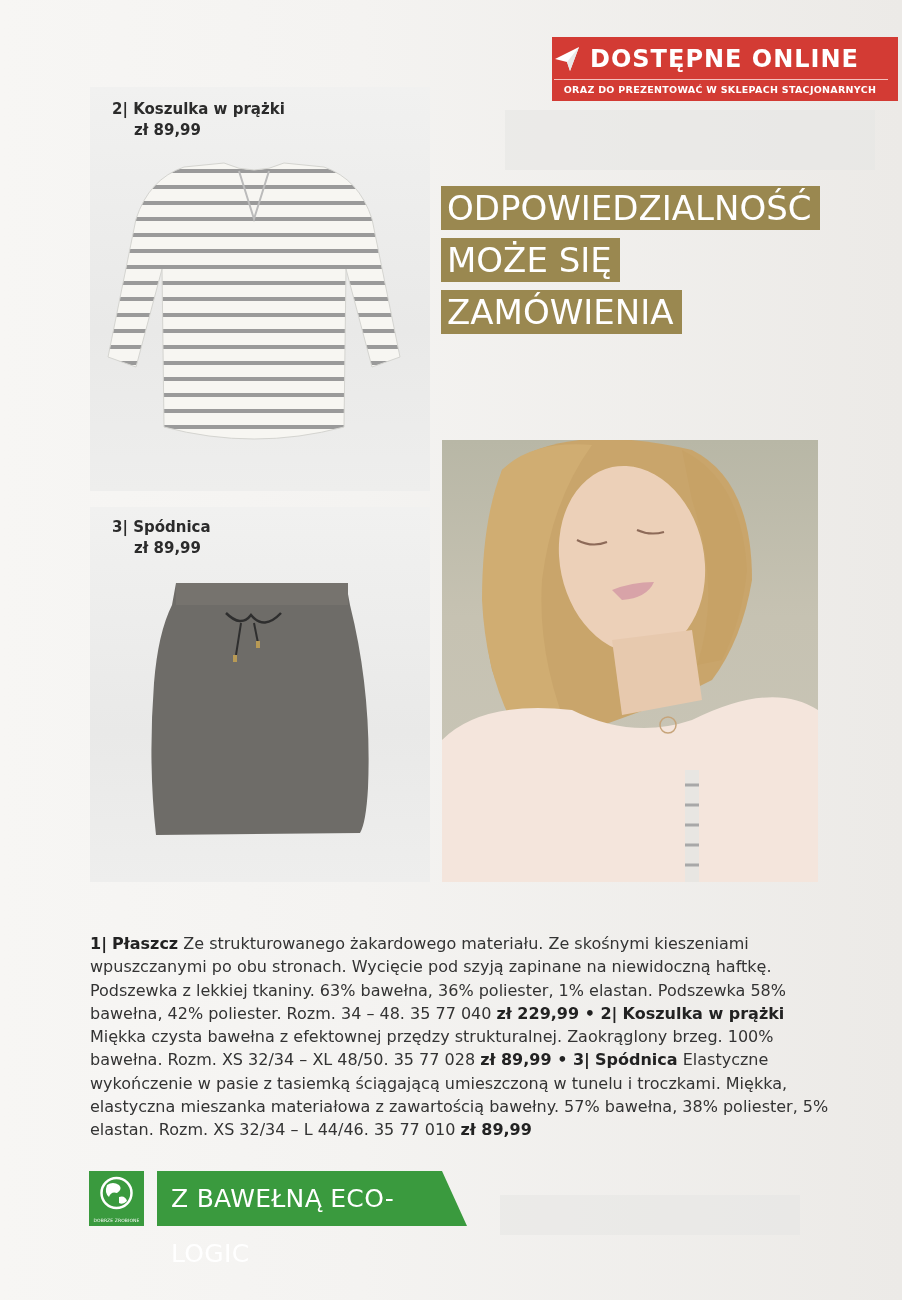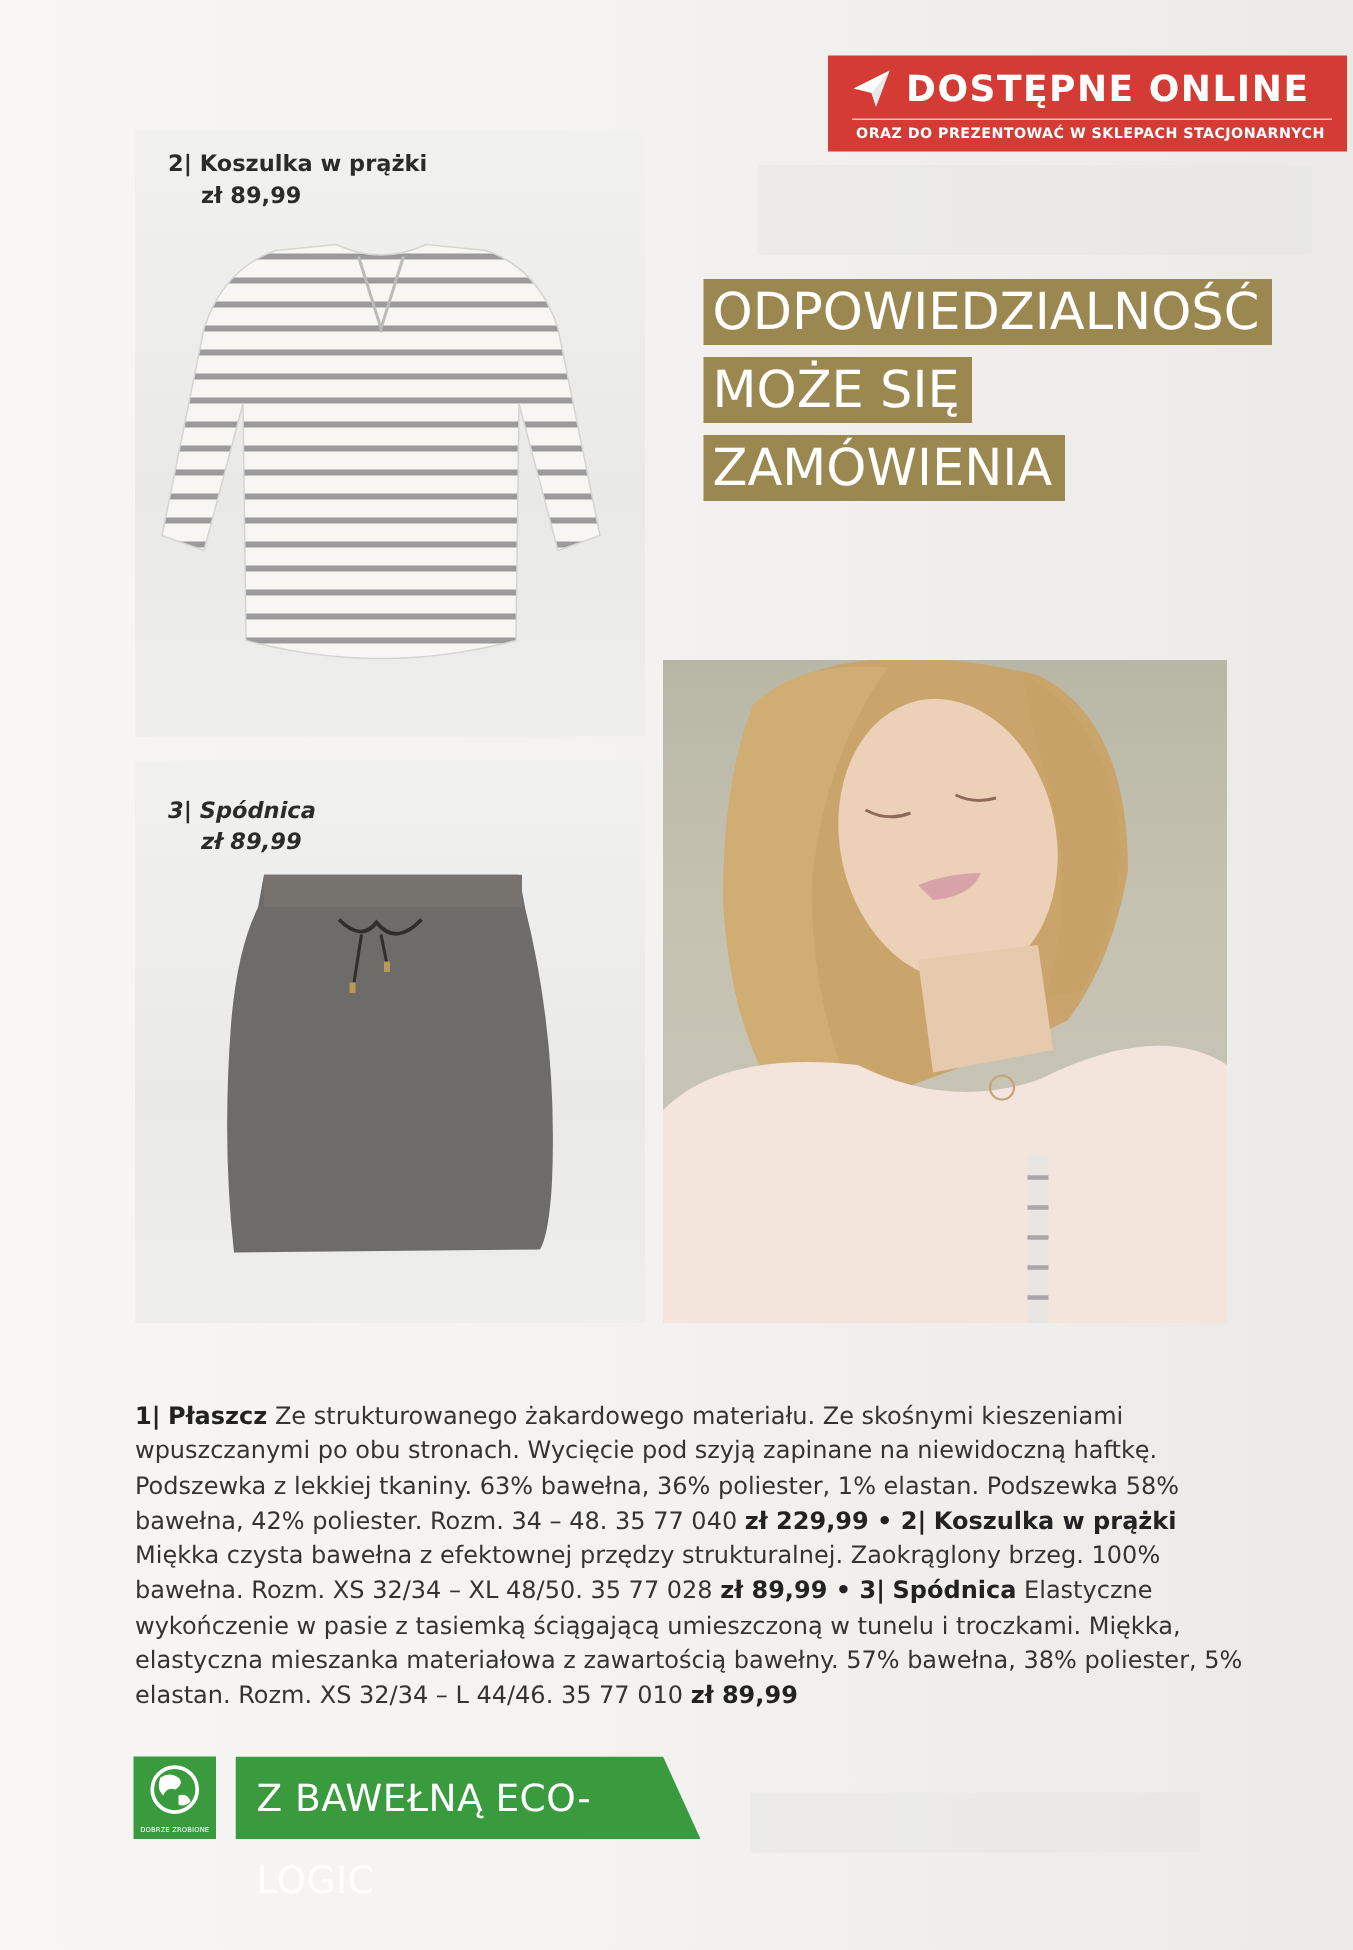--- a/index.html
+++ b/index.html
@@ -10,44 +10,44 @@
     color: #2a2a2a;
   }
   
   .bleed { position: absolute; background: #e6e6e4; opacity: .55; }
   .page-edge { position: absolute; left: 0; top: 0; width: 902px; height: 1300px;
     background: linear-gradient(90deg, #f7f6f4 0, #f4f3f1 40%, #eceae7 100%); }
 
   
   .online-banner {
     position: absolute; left: 552px; top: 37px; width: 346px; height: 64px;
-    background: #d33b34; color: #fff; box-sizing: border-box; padding: 6px 10px 0 14px;
+    background: #d33b34; color: #fff; box-sizing: border-box; padding: 6px 10px 0 0;
   }
   .online-banner .row1 { display: flex; align-items: center; height: 32px; }
   .online-banner .cursor { width: 30px; height: 30px; margin-right: 8px; }
   .online-banner .title { font-family: "DejaVu Sans", sans-serif; font-weight: bold; font-size: 24px; letter-spacing: 1px; }
   .online-banner .rule { height: 1px; background: #f3c1bd; margin: 4px 0 4px 2px; }
   .online-banner .sub { font-family: "DejaVu Sans", sans-serif; font-weight: bold; font-size: 9.5px; letter-spacing: .3px; text-align: center; }
 
   
   .panel { position: absolute; background: linear-gradient(180deg,#f1f1f0 0%,#e9e9e8 60%,#eeeeed 100%); }
   .panel-shirt { left: 90px; top: 87px; width: 340px; height: 404px; }
   .panel-skirt { left: 90px; top: 507px; width: 340px; height: 375px; }
   .product-label { position: absolute; left: 22px; font-family: "DejaVu Sans", sans-serif; font-weight: bold; font-size: 15px; color: #2b2b2b; line-height: 21px; }
   .product-label .price { display: block; padding-left: 22px; }
   .panel-shirt .product-label { top: 12px; }
-  .panel-skirt .product-label { top: 23px; font-style: italic; }
+  .panel-skirt .product-label { top: 10px; }
   .panel svg { position: absolute; }
 
   
   .headline { position: absolute; left: 441px; top: 186px; }
   .headline .line {
     display: block; width: fit-content; background: #9a8850; color: #fff;
     font-family: "DejaVu Sans", sans-serif; font-weight: normal; font-size: 34px; line-height: 44px;
-    padding: 0 8px 0 6px; margin-bottom: 8px; letter-spacing: 0px; margin-left: 28px;
+    padding: 0 8px 0 6px; margin-bottom: 8px; letter-spacing: 0px;
   }
 
   
   .photo { position: absolute; left: 442px; top: 440px; width: 376px; height: 442px; overflow: hidden;
     background: linear-gradient(180deg,#b8b7a6 0%,#c6c2b2 40%,#c9c6b8 100%); }
 
   
   .desc { position: absolute; left: 90px; top: 932px; width: 740px;
     font-family: "DejaVu Sans", sans-serif; font-size: 16px; line-height: 23.3px; color: #333; }
   .desc b { color: #222; }

